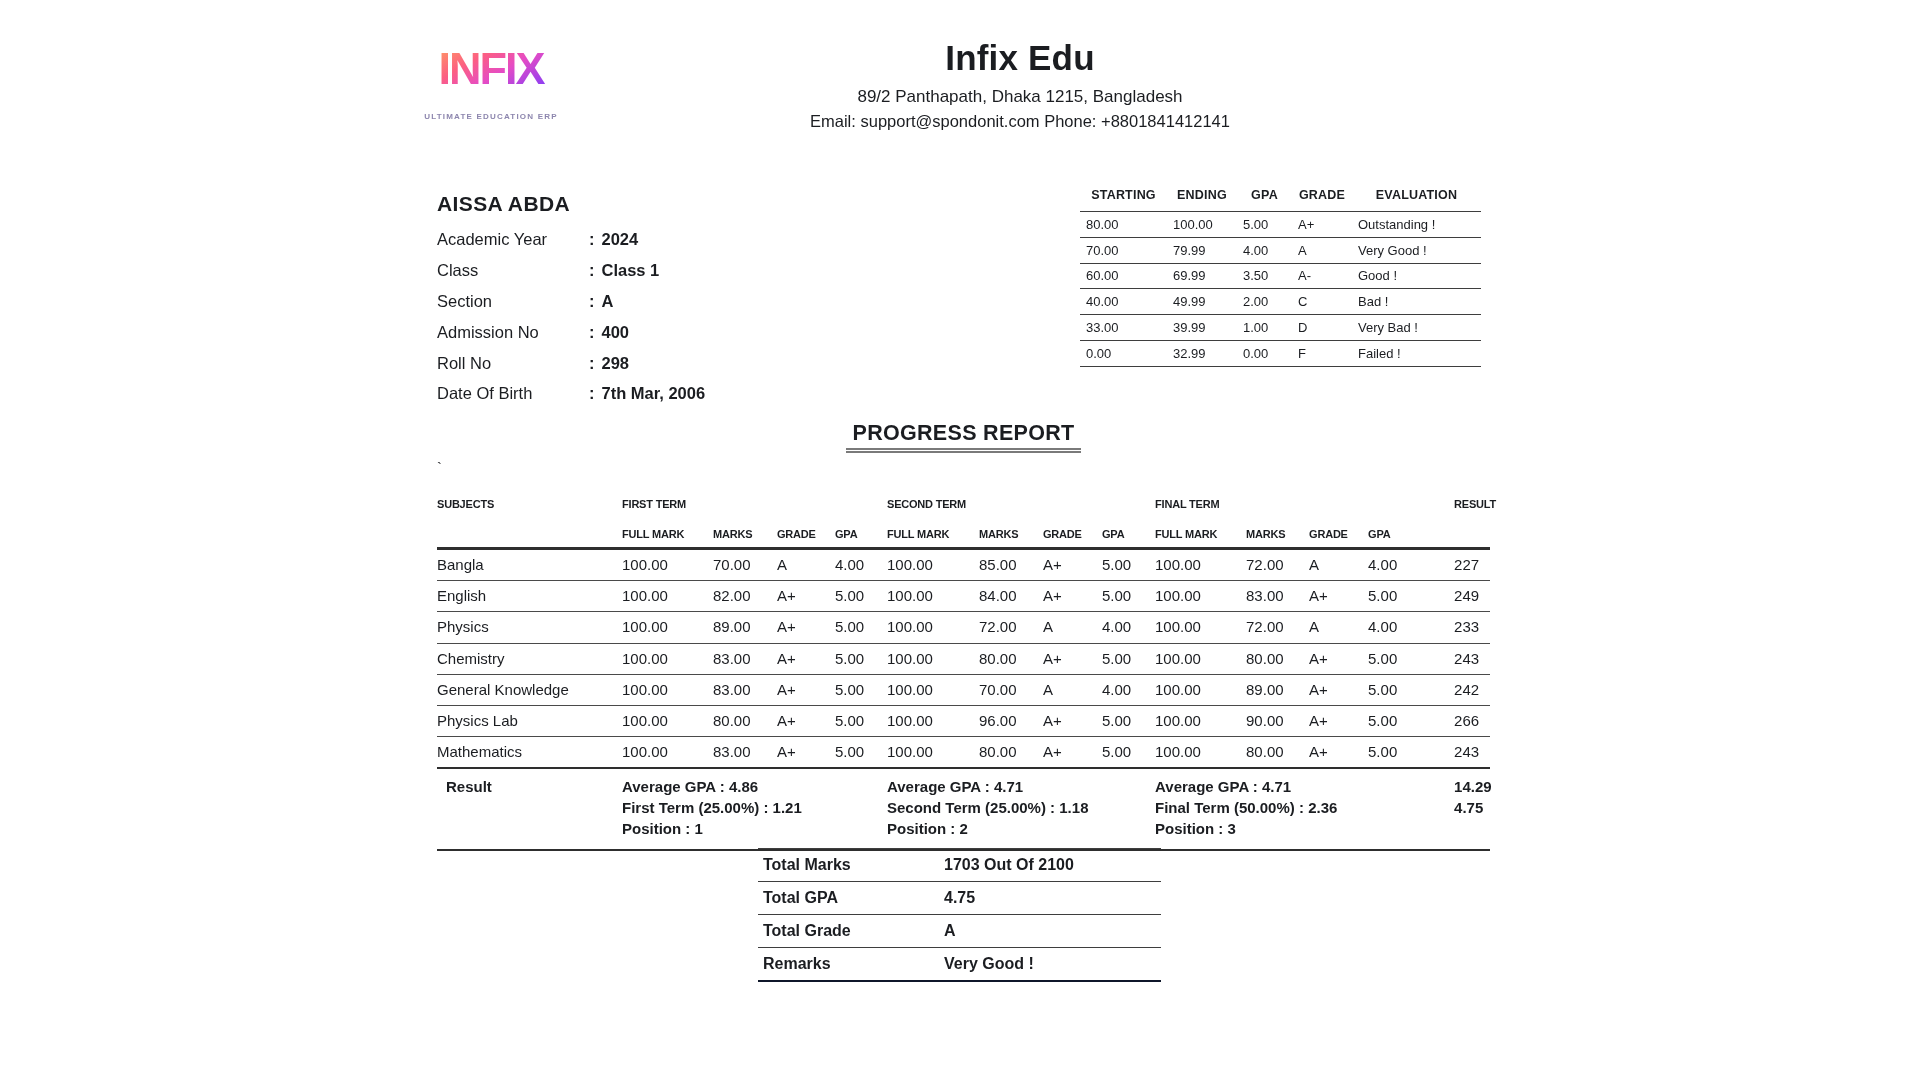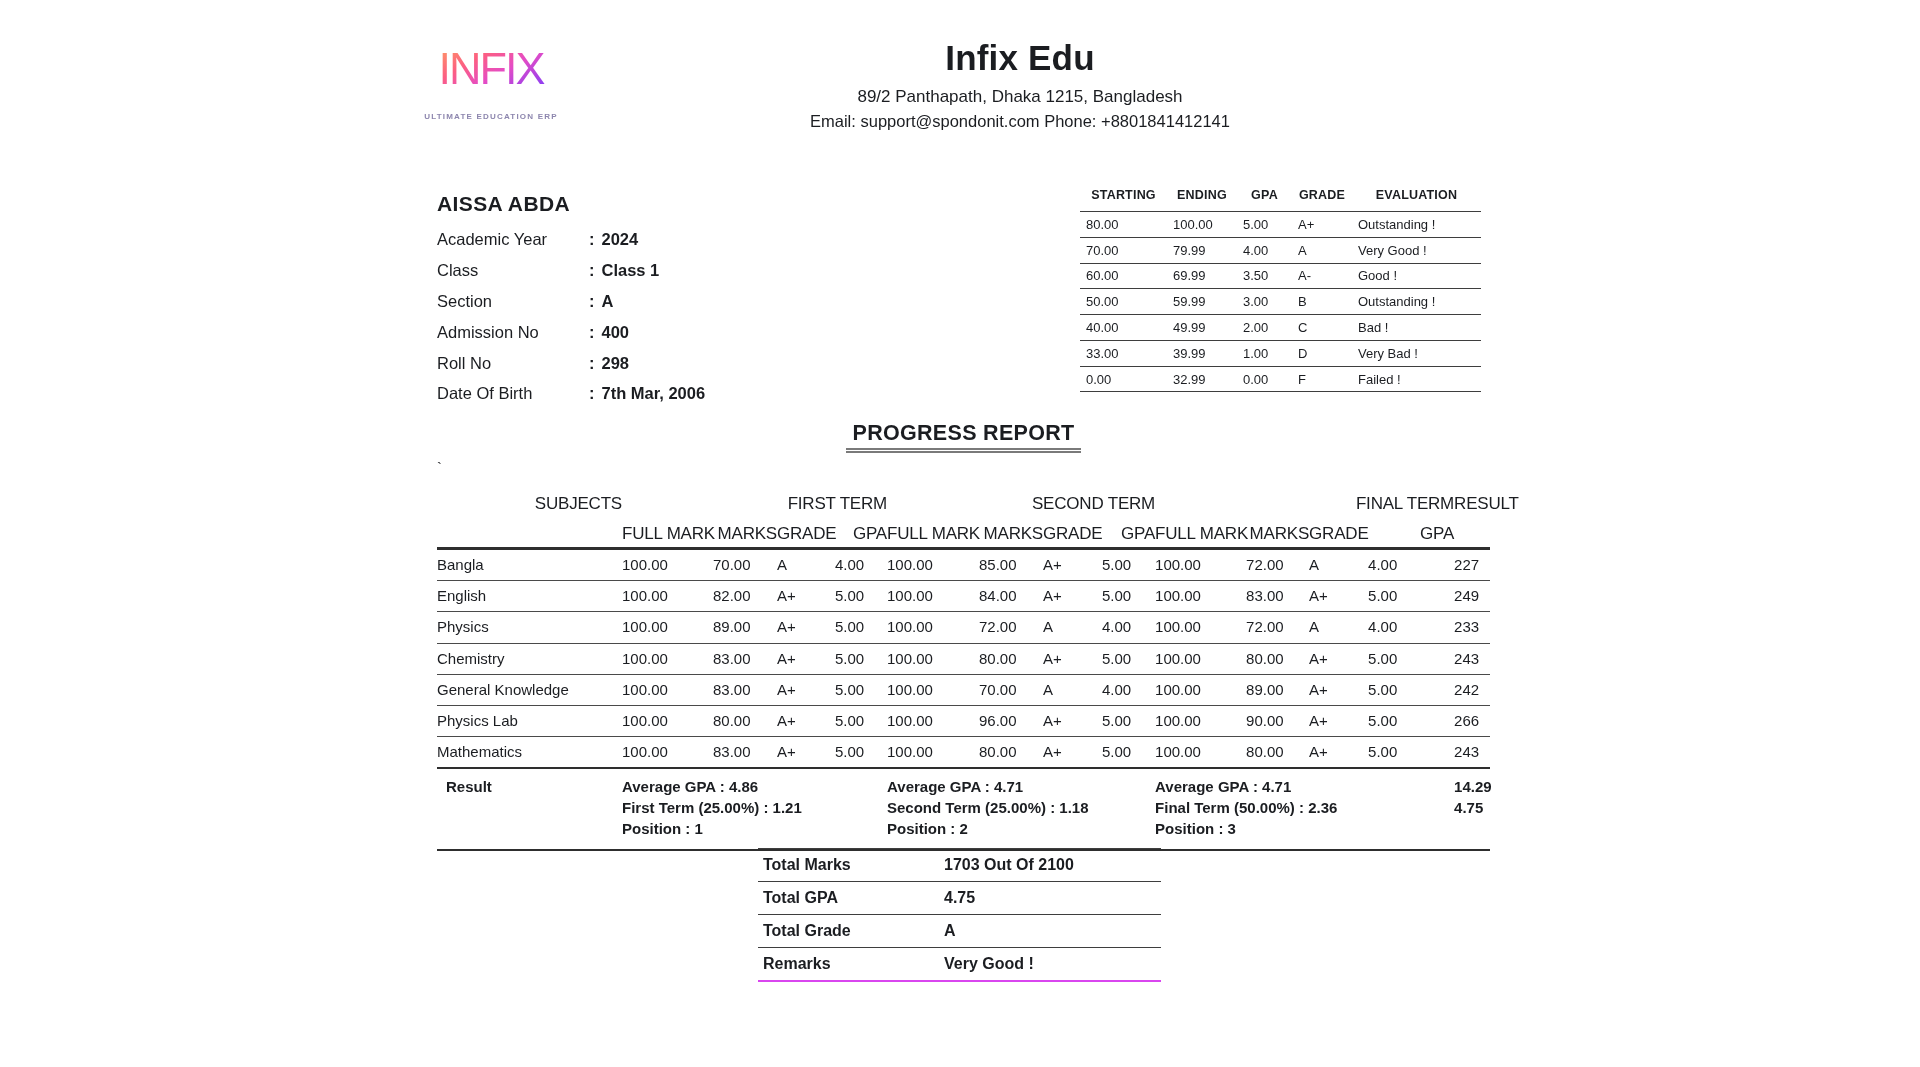--- a/index.html
+++ b/index.html
@@ -2,21 +2,21 @@
 <html><head>
 <meta charset="utf-8">
 <style>
   html,body{margin:0;padding:0;background:#ffffff;}
   body{font-family:"Liberation Sans", sans-serif;color:#1b1d21;}
   .page{position:relative;width:1920px;height:1067px;background:#ffffff;overflow:hidden;}
 
   
   .logo{position:absolute;left:424px;top:46px;width:134px;text-align:center;}
   .logo-text{
-    font-size:45px;font-weight:400;line-height:1;letter-spacing:-2px;
+    font-size:45px;font-weight:700;line-height:1;letter-spacing:-2px;
     background:linear-gradient(150deg,#ffa061 5%,#fc5f82 35%,#e54cc5 58%,#8f3ef2 88%);
     -webkit-background-clip:text;background-clip:text;
     color:#c44bd1;-webkit-text-fill-color:transparent;
   }
   .logo-tagline{margin-top:21px;font-size:8px;font-weight:700;letter-spacing:1.2px;color:#8d86ae;white-space:nowrap;}
 
   
   .school-header{position:absolute;left:560px;top:38px;width:920px;text-align:center;}
   .school-name{font-size:35px;font-weight:600;letter-spacing:.2px;}
   .school-address{margin-top:9px;font-size:17px;}
@@ -36,33 +36,33 @@
   .grade-scale th{font-size:12.5px;font-weight:700;text-align:center;padding:0 0 9px 0;letter-spacing:.2px;}
   .grade-scale tbody td{font-size:13px;padding:4.9px 0 4.9px 6px;border-top:1.5px solid #3e3e3e;white-space:nowrap;}
 
   
   .report-title-wrap{position:absolute;left:437px;top:421px;width:1053px;text-align:center;}
   .report-title{display:inline-block;font-size:21.5px;font-weight:800;letter-spacing:.3px;padding:0 7px 2px;border-bottom:5px double #7a7a7a;}
   .stray{position:absolute;left:437px;top:459px;font-size:15px;}
 
   
   .report-table{position:absolute;left:437px;top:490px;width:1053px;}
-  .report-table th{text-align:right;font-weight:400;font-size:17px;letter-spacing:-.2px;white-space:nowrap;overflow:visible;}
+  .report-table th{text-align:left;font-weight:700;font-size:11px;letter-spacing:-.2px;white-space:nowrap;overflow:visible;}
   .report-table thead tr.grouphead th{padding:7px 0 0 0;line-height:14px;}
   .report-table thead tr.subhead th{padding:16px 0 6px 0;line-height:14px;border-bottom:3px solid #2e2e2e;}
   .report-table tbody td{font-size:15px;line-height:16.2px;padding:7px 0;border-bottom:1.5px solid #4a4a4a;white-space:nowrap;}
   .report-table tbody td:first-child{font-weight:400;}
   .report-table tbody tr:last-child td{border-bottom:2.5px solid #2e2e2e;}
   .report-table tfoot td{font-size:15px;font-weight:700;vertical-align:top;line-height:21px;padding:7px 0 10px 0;border-bottom:2.5px solid #2e2e2e;white-space:nowrap;}
   .report-table tfoot .result-label{padding-left:9px;}
 
   
   .totals{position:absolute;left:758px;top:848px;width:403px;border-top:1.5px solid #3e3e3e;}
   .totals td{font-size:16px;padding:7px 0 7px 5px;border-bottom:1.5px solid #3e3e3e;white-space:nowrap;font-weight:bold;}
-  .totals tr:last-child td{border-bottom:2px solid #d946ef;margin-top:16px;}
+  .totals tr:last-child td{border-bottom:2px solid #0f172a;margin-top:16px;}
 </style>
 </head>
 <body>
 
 <div class="page">
 
   <div class="logo">
     <div class="logo-text">INFIX</div>
     <div class="logo-tagline">ULTIMATE EDUCATION ERP</div>
   </div>
@@ -138,27 +138,20 @@
           <td>4.00</td>
           <td>A</td>
           <td>Very Good !</td>
         </tr>
         <tr>
           <td>60.00</td>
           <td>69.99</td>
           <td>3.50</td>
           <td>A-</td>
           <td>Good !</td>
-        </tr>
-        <tr>
-          <td>50.00</td>
-          <td>59.99</td>
-          <td>3.00</td>
-          <td>B</td>
-          <td>Outstanding !</td>
         </tr>
         <tr>
           <td>40.00</td>
           <td>49.99</td>
           <td>2.00</td>
           <td>C</td>
           <td>Bad !</td>
         </tr>
         <tr>
           <td>33.00</td>

